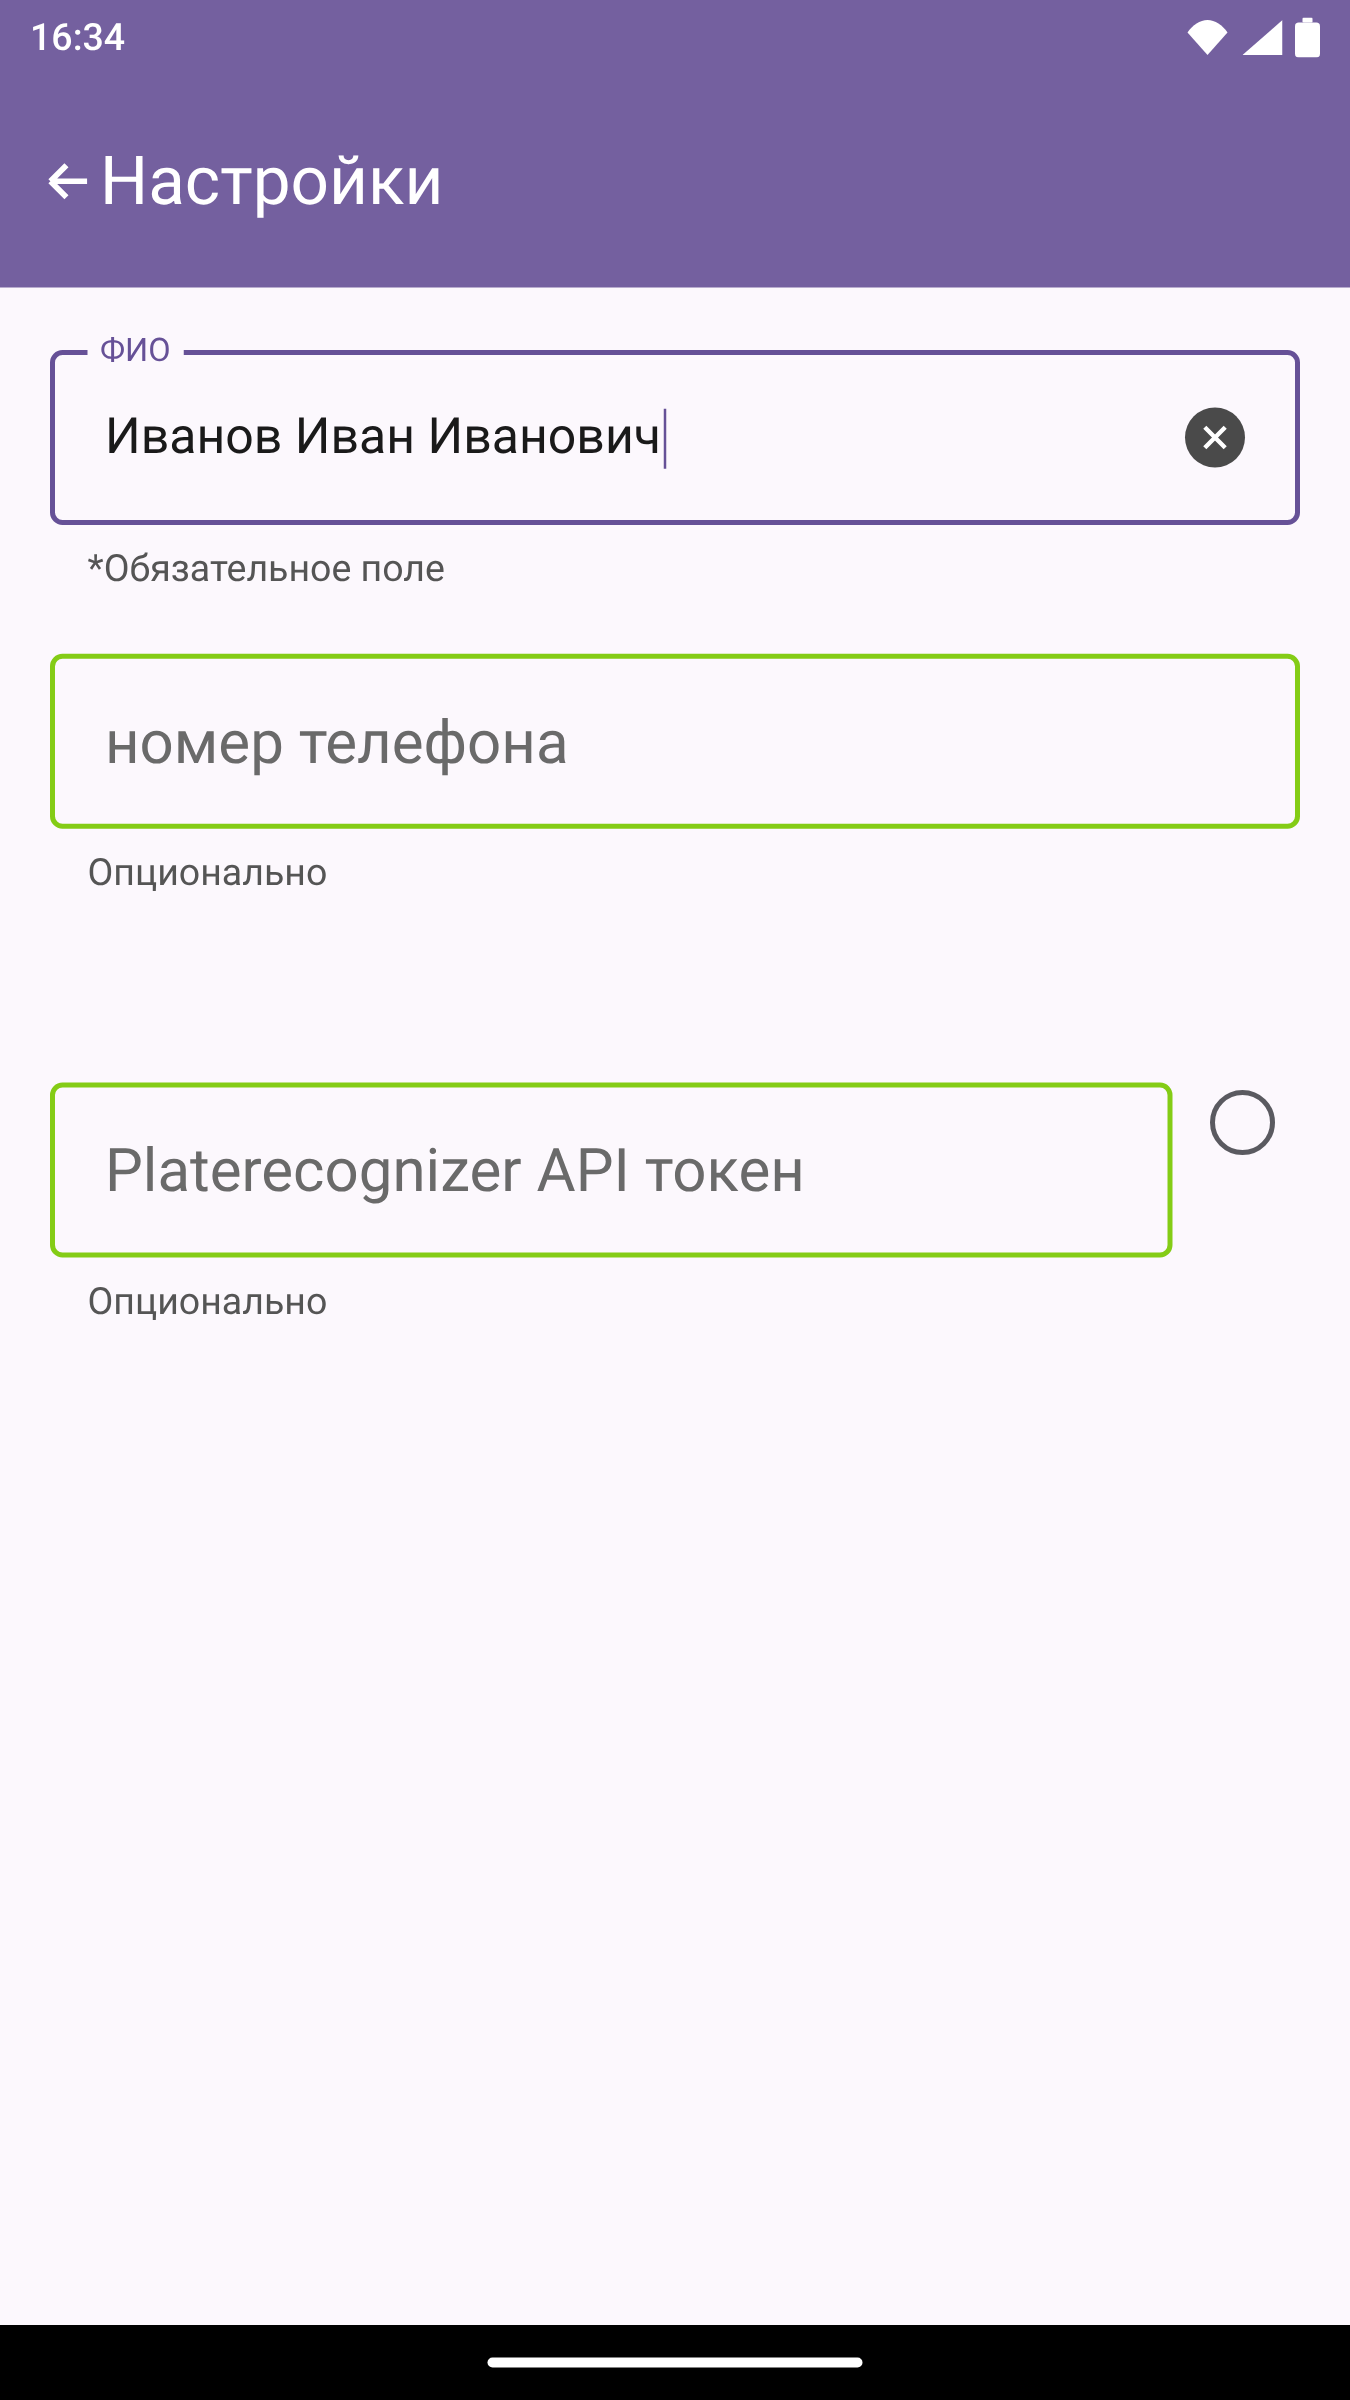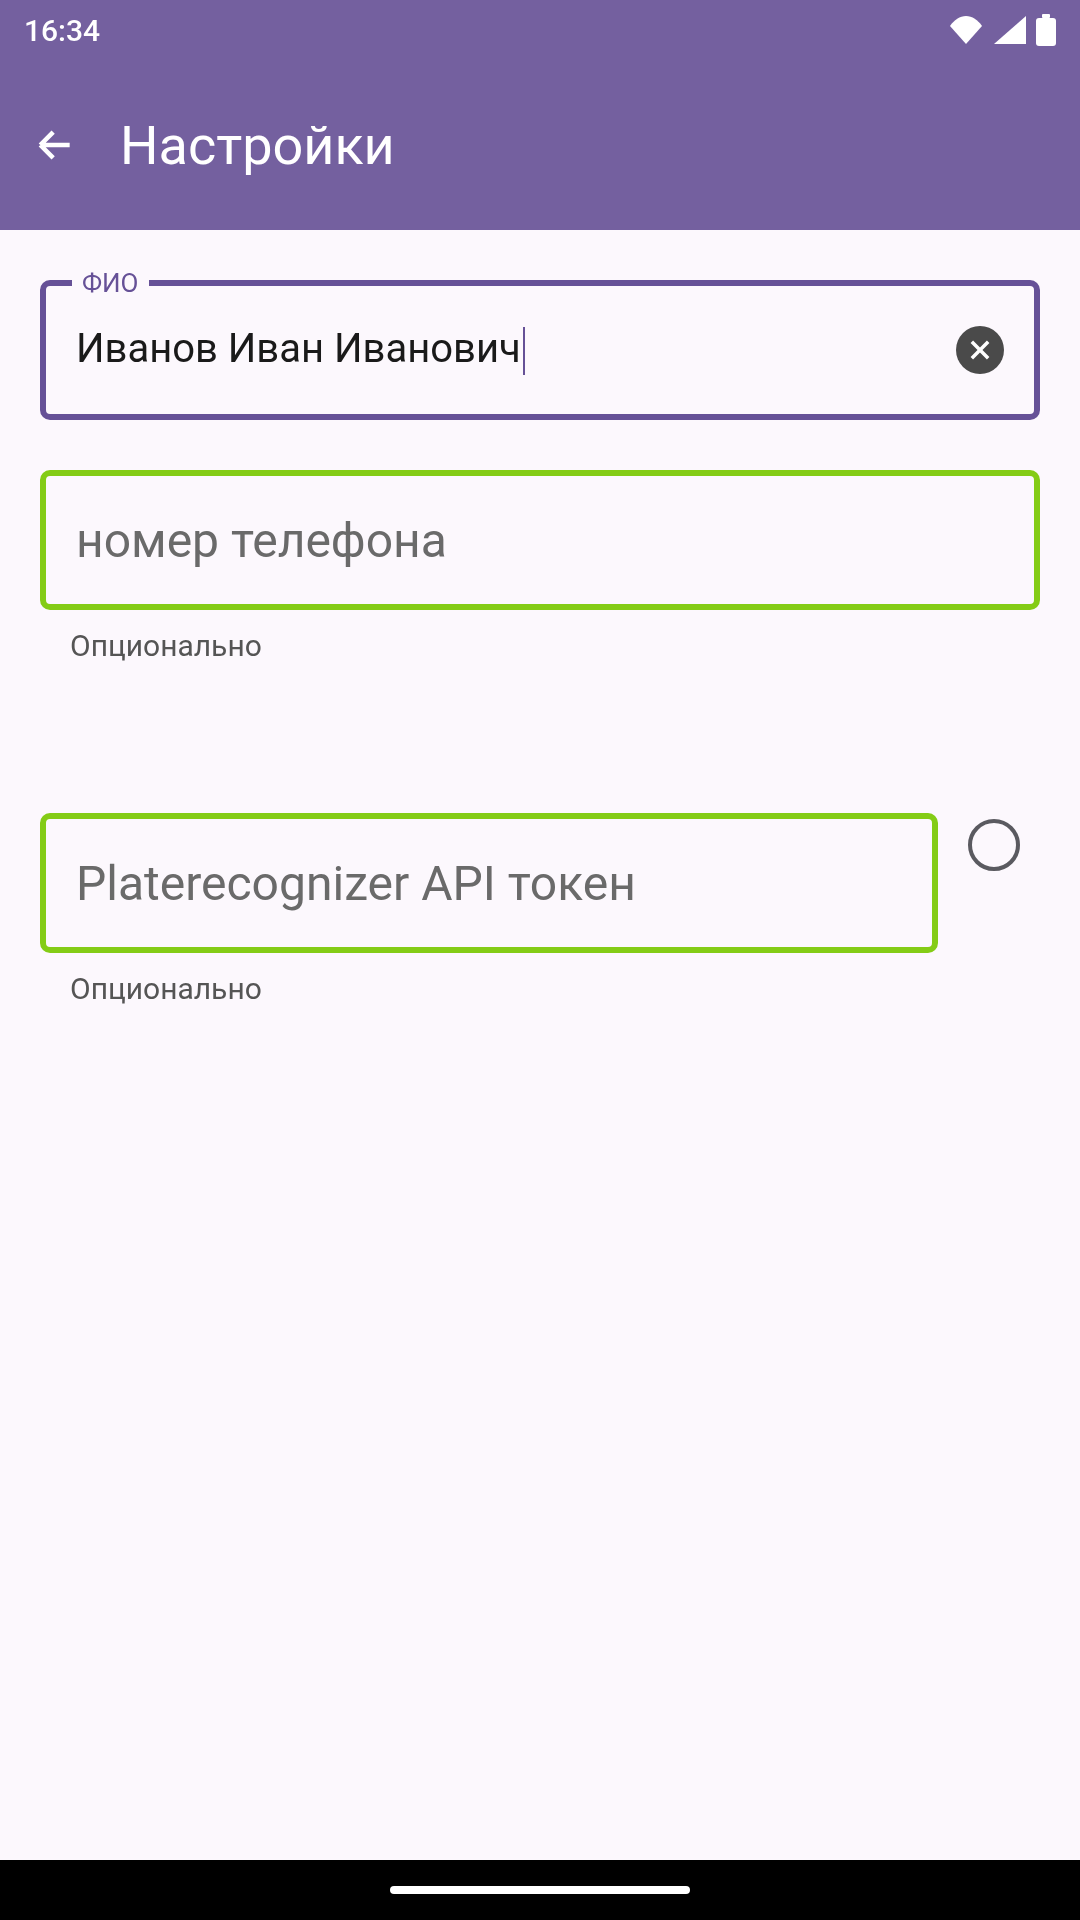--- a/index.html
+++ b/index.html
@@ -27,21 +27,20 @@
       display: flex;
       gap: 10px;
       align-items: center;
     }
     .app-bar {
       height: 170px;
       background: #74609f;
       display: flex;
       align-items: center;
       padding: 0 30px;
-      gap: 40px;
     }
     .back-button {
       width: 50px;
       height: 50px;
       display: flex;
       align-items: center;
       justify-content: center;
       color: #fff;
     }
     .app-title {
@@ -59,26 +58,26 @@
       display: flex;
       align-items: flex-start;
       gap: 30px;
     }
     .field-flex {
       flex: 1;
       margin-top: 40px;
     }
     .text-field {
       position: relative;
-      border: 6px solid #84cc16;
+      border: 4px solid #84cc16;
       border-radius: 10px;
       height: 140px;
       display: flex;
       align-items: center;
-      padding: 0 30px;
+      padding: 0 40px;
       background: #fcf8fd;
     }
     .text-field.focused {
       border-color: #665197;
     }
     .field-label {
       position: absolute;
       top: -18px;
       left: 26px;
       background: #fcf8fd;
@@ -188,20 +187,21 @@
   <div class="field-group">
     <div class="text-field focused">
       <span class="field-label">ФИО</span>
       <span class="field-input"><span>Иванов Иван Иванович</span><span class="cursor"></span></span>
       <div class="clear-button">
         <svg width="28" height="28" viewBox="0 0 24 24" fill="none" stroke="#fff" stroke-width="3">
           <path d="M5 5 L19 19 M19 5 L5 19"></path>
         </svg>
       </div>
     </div>
+    <div class="helper-text">*Обязательное поле</div>
   </div>
 
   <div class="field-group">
     <div class="text-field">
       <span class="field-placeholder">номер телефона</span>
     </div>
     <div class="helper-text">Опционально</div>
   </div>
 
   <div class="spacer"></div>

